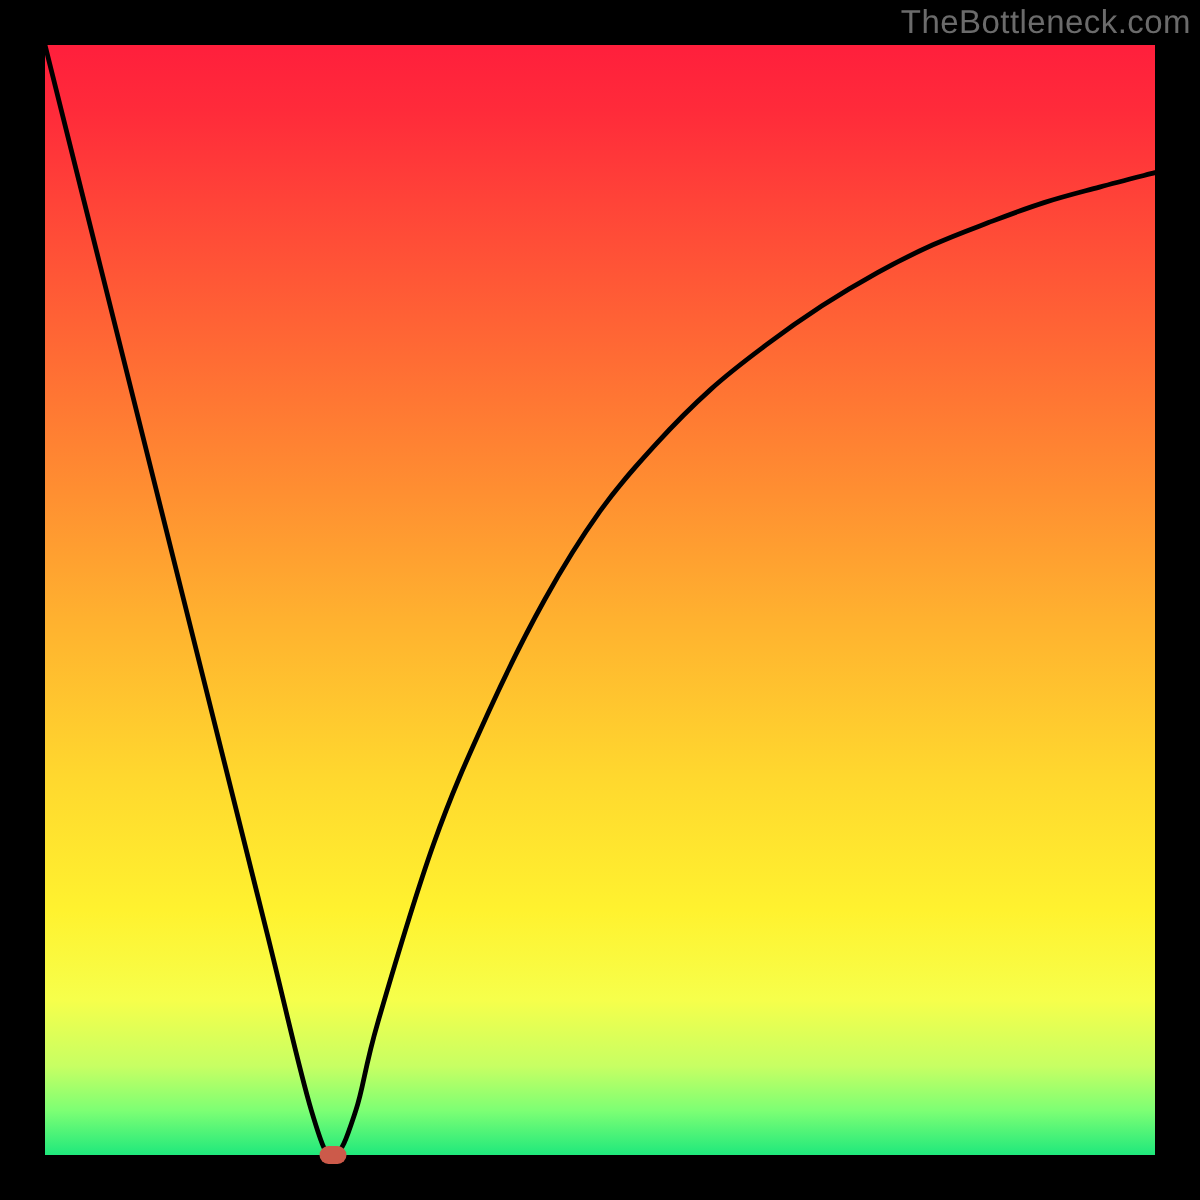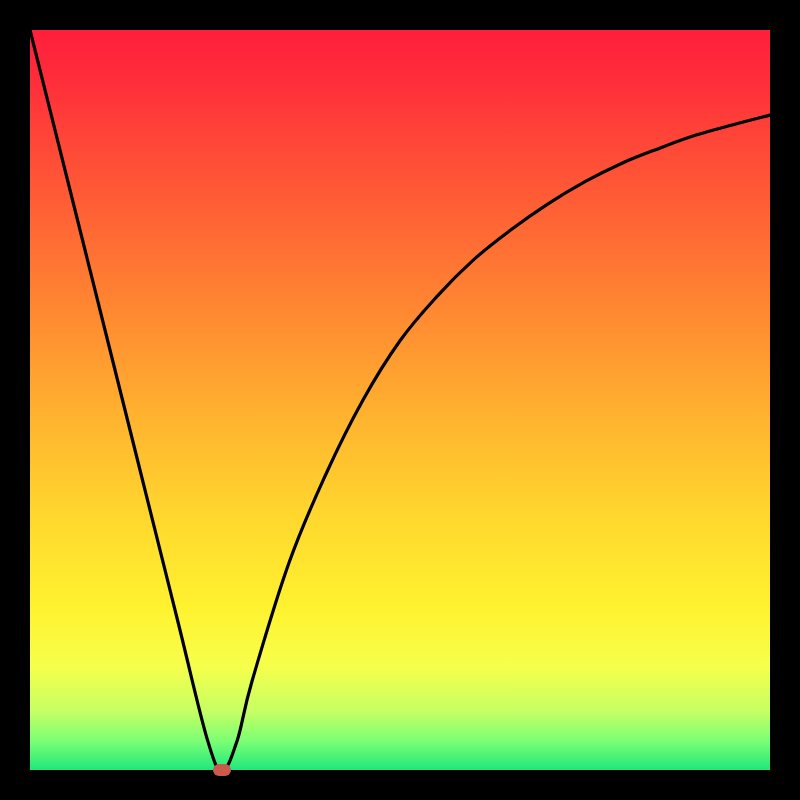--- a/index.html
+++ b/index.html
@@ -64,20 +64,21 @@
     background: #cc5a4a;
     border-radius: 6px;
     transform: translate(-50%, -50%);
   }
 </style>
 </head>
 <body>
 
 <div class="frame">
 
+  <div class="watermark">TheBottleneck.com</div>
 
   <div class="plot">
 
     <svg class="curve" viewBox="0 0 740 740" preserveAspectRatio="none">
       <path id="curve-path" d="M 0 0 C 6.66 26.64, 23.68 94.72, 37 148 C 50.32 201.28, 60.68 242.72, 74 296 C 87.32 349.28, 97.68 390.72, 111 444 C 124.32 497.28, 136.012 544.048, 148 592 C 159.988 639.952, 169.608 683.76, 177.6 710.4 C 185.59199999999998 737.04, 187.072 740, 192.4 740 C 197.728 740, 201.872 726.384, 207.20000000000002 710.4 C 212.52800000000002 694.4159999999999, 212.67600000000002 683.168, 222 651.2 C 231.32399999999998 619.2320000000001, 245.68 570.096, 259 532.8 C 272.32 495.50399999999996, 282.68 473.304, 296 444 C 309.32 414.696, 319.68 393.976, 333 370 C 346.32 346.024, 356.68 329.44800000000004, 370 310.8 C 383.32 292.152, 393.68000000000006 281.05199999999996, 407.00000000000006 266.4 C 420.32000000000005 251.748, 430.68 241.388, 444 229.40000000000003 C 457.32 217.41200000000006, 467.68 209.79000000000008, 481 199.80000000000007 C 494.32 189.81000000000006, 504.68 182.558, 518 173.89999999999998 C 531.32 165.24199999999996, 541.68 159.02599999999993, 555 151.69999999999993 C 568.32 144.37399999999994, 578.68 139.19400000000005, 592 133.20000000000005 C 605.32 127.20600000000006, 615.68 123.46159999999998, 629 118.39999999999998 C 642.32 113.33839999999998, 652.68 109.34240000000003, 666 105.08000000000004 C 679.32 100.81760000000006, 689.68 98.31640000000003, 703 94.72000000000003 C 716.32 91.12360000000002, 733.34 86.83160000000002, 740 85.10000000000002" fill="none" stroke="#000000" stroke-width="3.2" stroke-linecap="round" stroke-linejoin="round"></path>
     </svg>
 
     <div class="marker" id="min-marker" style="left: 192.4px; top: 740px; background: rgb(204, 90, 74);"></div>
 
   </div>

